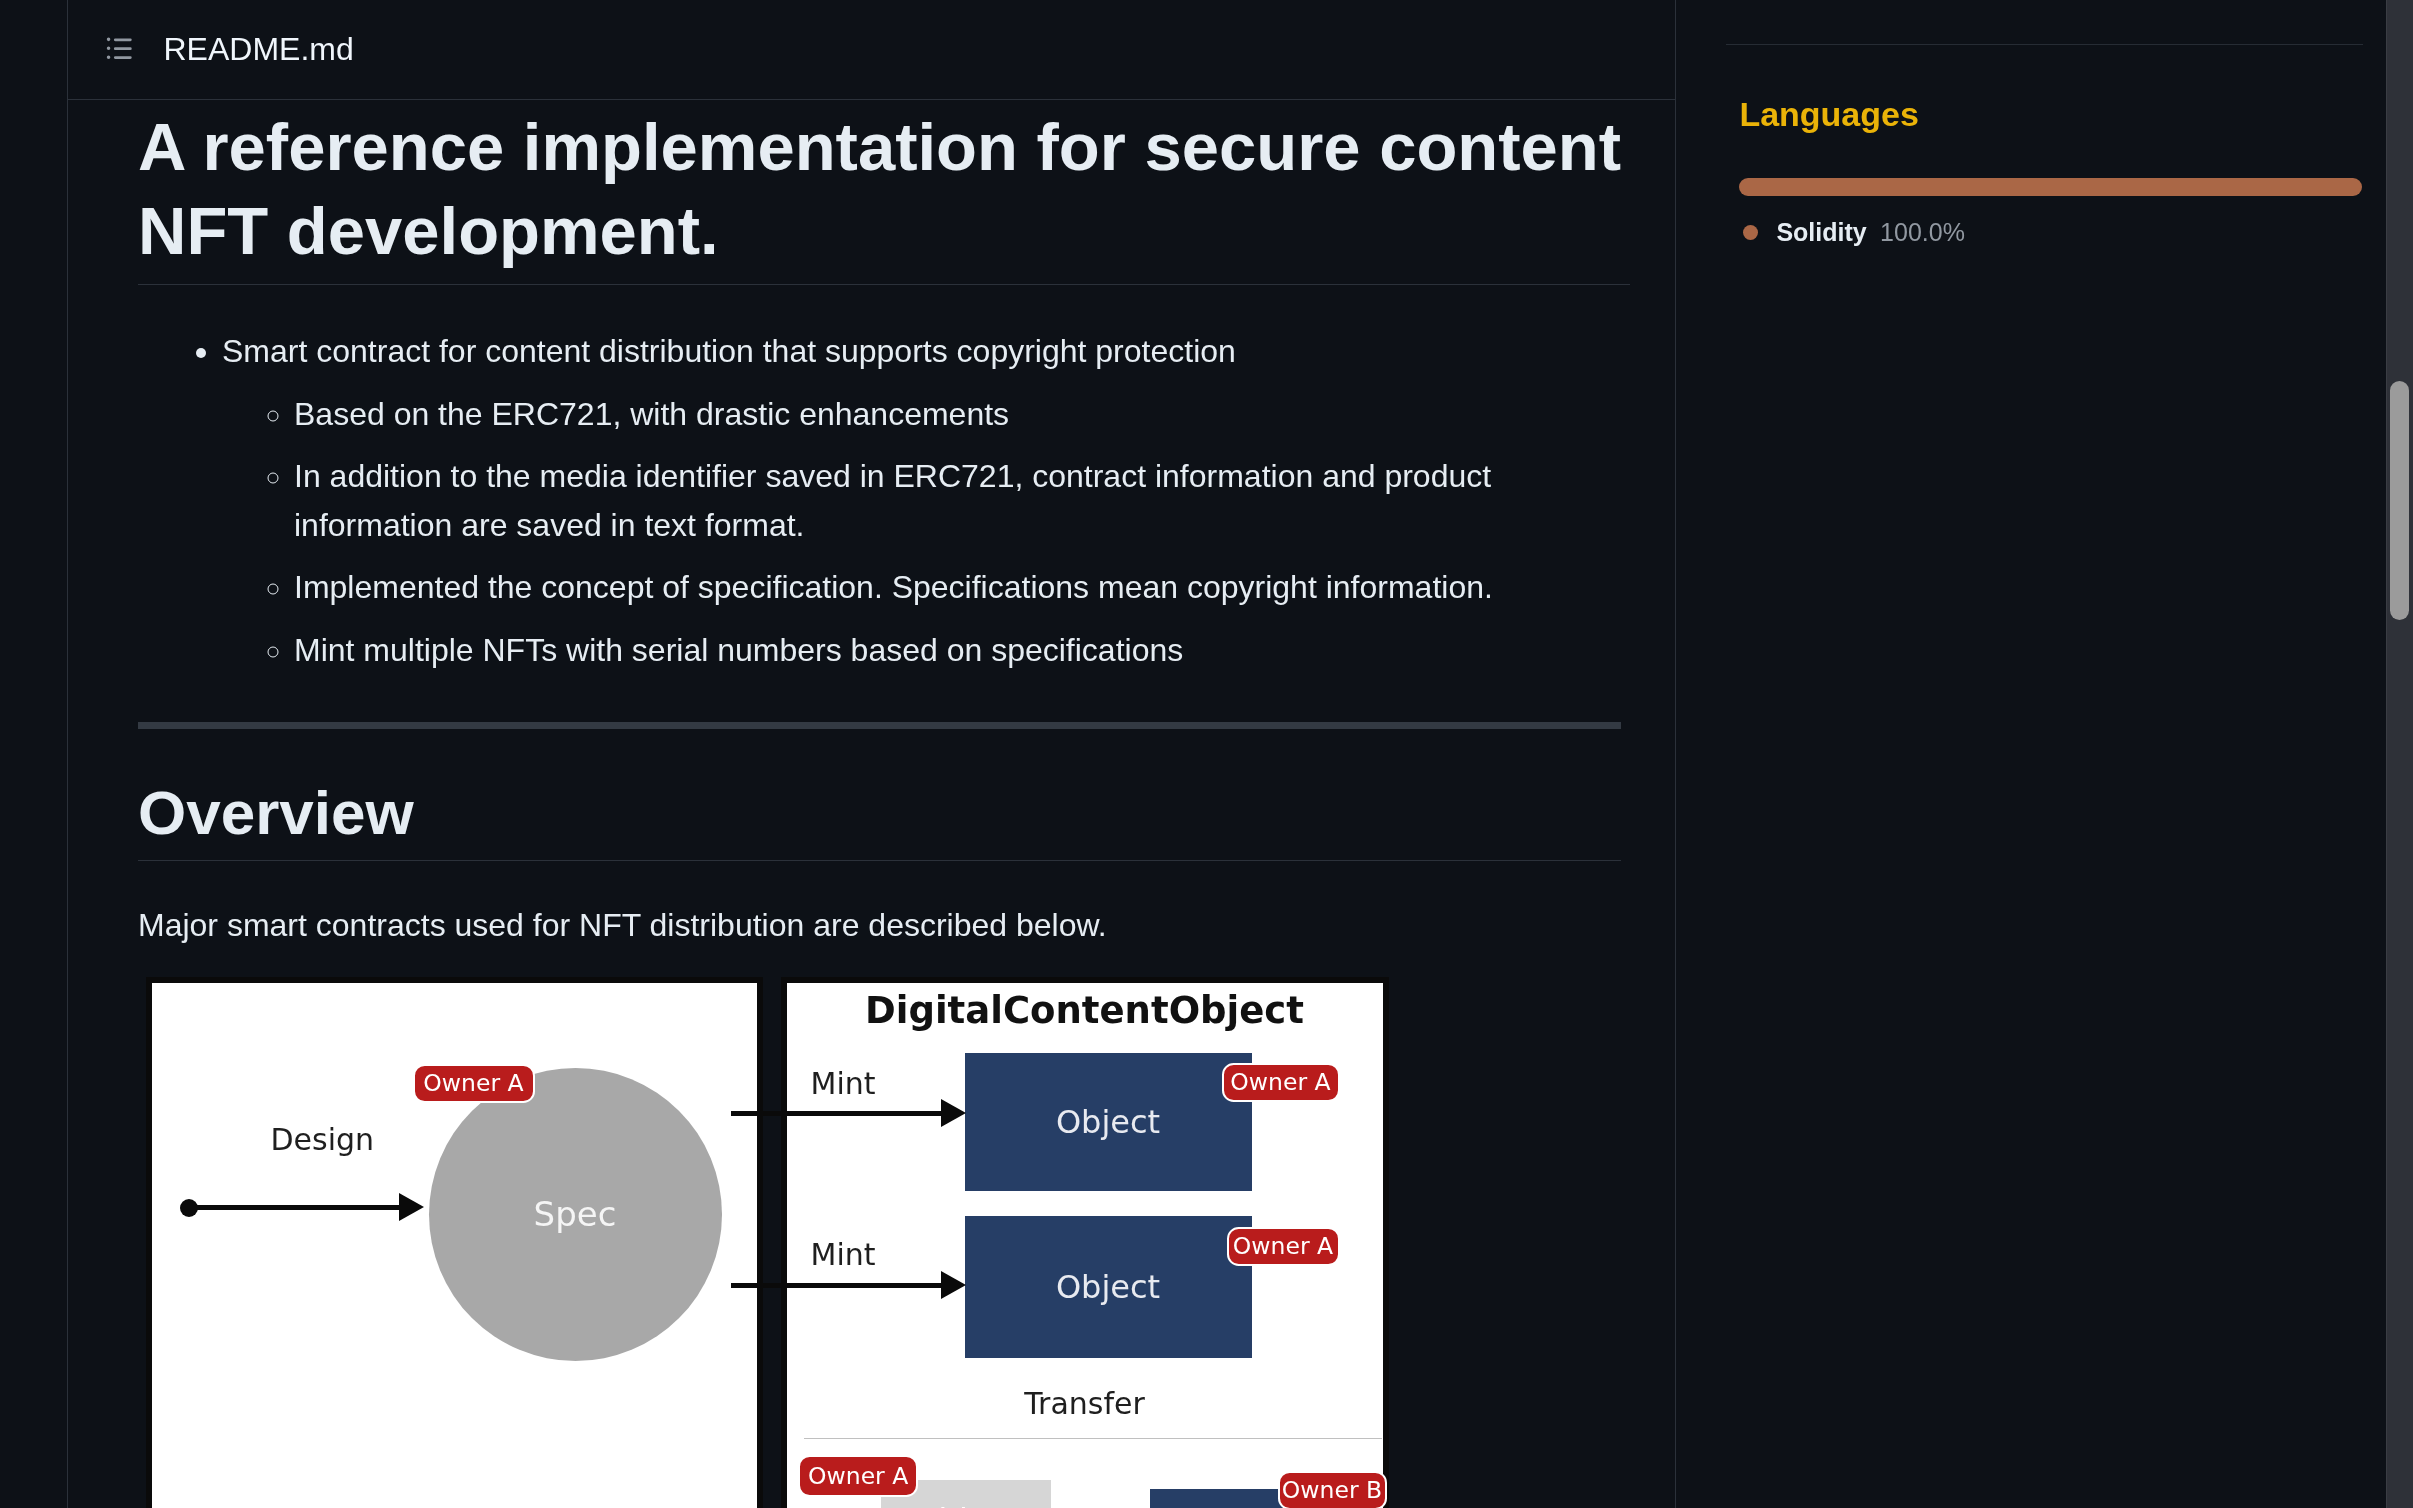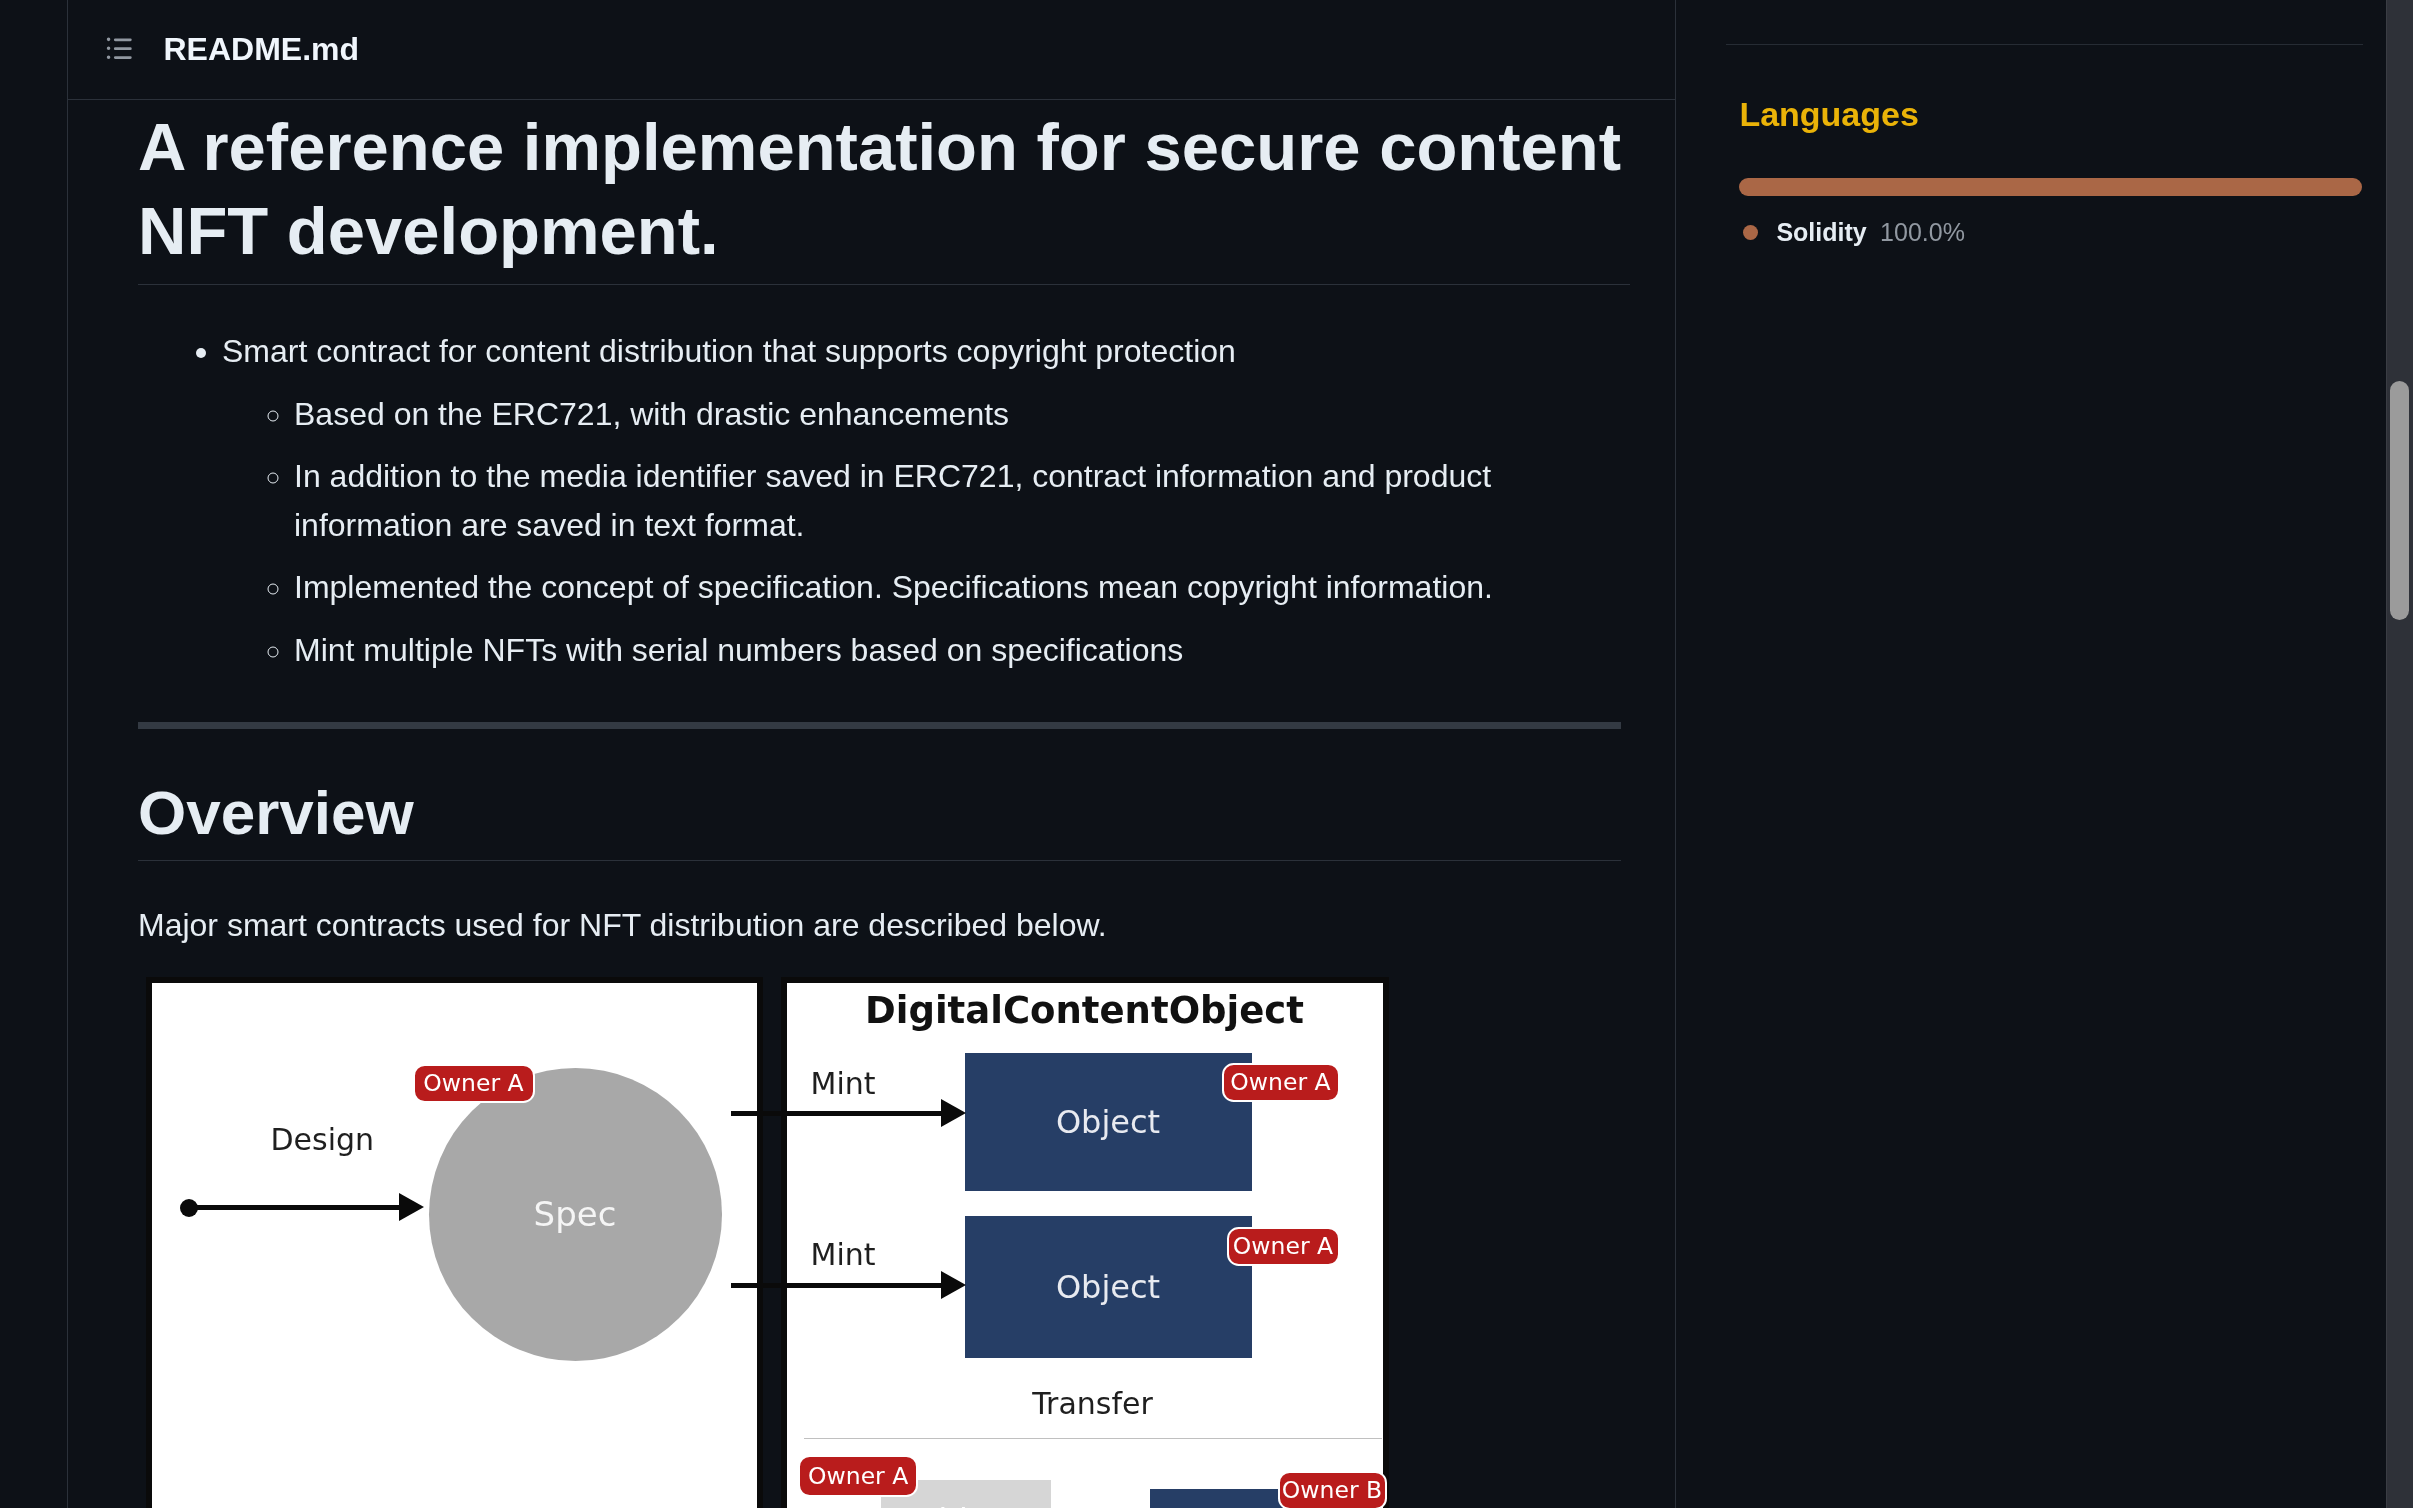--- a/index.html
+++ b/index.html
@@ -12,21 +12,21 @@
   
   .content-box{
     position:absolute;left:67px;top:-8.4px;width:1609px;height:1534px;
     border-left:1.7px solid #2b313a;border-right:1.7px solid #2b313a;
     box-sizing:border-box;
   }
   .readme-header{
     height:108px;border-bottom:1.7px solid #2b313a;box-sizing:border-box;
     display:flex;align-items:center;padding-left:37px;gap:30px;padding-top:8.4px;
   }
-  .readme-header .fname{font-size:32px;font-weight:700;color:#f0f6fc;}
+  .readme-header .fname{font-size:32px;font-weight:400;color:#f0f6fc;}
   .toc-btn{display:flex;align-items:center;justify-content:center;background:none;border:none;cursor:pointer;padding:0;}
   .article{padding:5px 56px 0 70px;}
   .article h1{
     margin:0;width:1492px;font-size:67px;line-height:84px;font-weight:700;color:#e6edf3;
     padding-bottom:11.7px;border-bottom:1.7px solid #2b313a;box-sizing:content-box;
   }
   .article ul.toplist{
     margin:42px 0 0 0;padding:0 0 0 84px;list-style:disc;
     font-size:32px;line-height:49px;color:#e6edf3;
   }
@@ -170,21 +170,21 @@
           <span>Object</span>
         </div>
         <div class="d-badge" style="left:435px;top:80px;width:118px;height:39px;">Owner A</div>
 
         <div class="d-label" style="left:24px;top:254px;">Mint</div>
         <div class="obj-box" style="left:178px;top:233px;width:287px;height:142px;">
           <span>Object</span>
         </div>
         <div class="d-badge" style="left:440px;top:244px;width:113px;height:39px;">Owner A</div>
 
-        <div class="d-label" style="left:8px;top:403px;width:100%;text-align:center;">Transfer</div>
+        <div class="d-label" style="left:0;top:403px;width:100%;text-align:center;">Transfer</div>
         <div class="thin-div" style="left:17px;top:455px;width:578px;"></div>
 
         <div class="d-badge" style="left:11.7px;top:472px;width:120px;height:42px;">Owner A</div>
         <div class="obj-box gray" style="left:94px;top:497px;width:170px;height:101px;"></div>
         <div class="obj-label" style="left:94px;top:518px;width:170px;">Object</div>
 
         <div class="obj-box" style="left:363px;top:506px;width:165px;height:101px;"></div>
         <div class="obj-label" style="left:363px;top:523px;width:165px;">Object</div>
         <div class="d-badge" style="left:491px;top:488px;width:109px;height:39px;">Owner B</div>
       </div>

